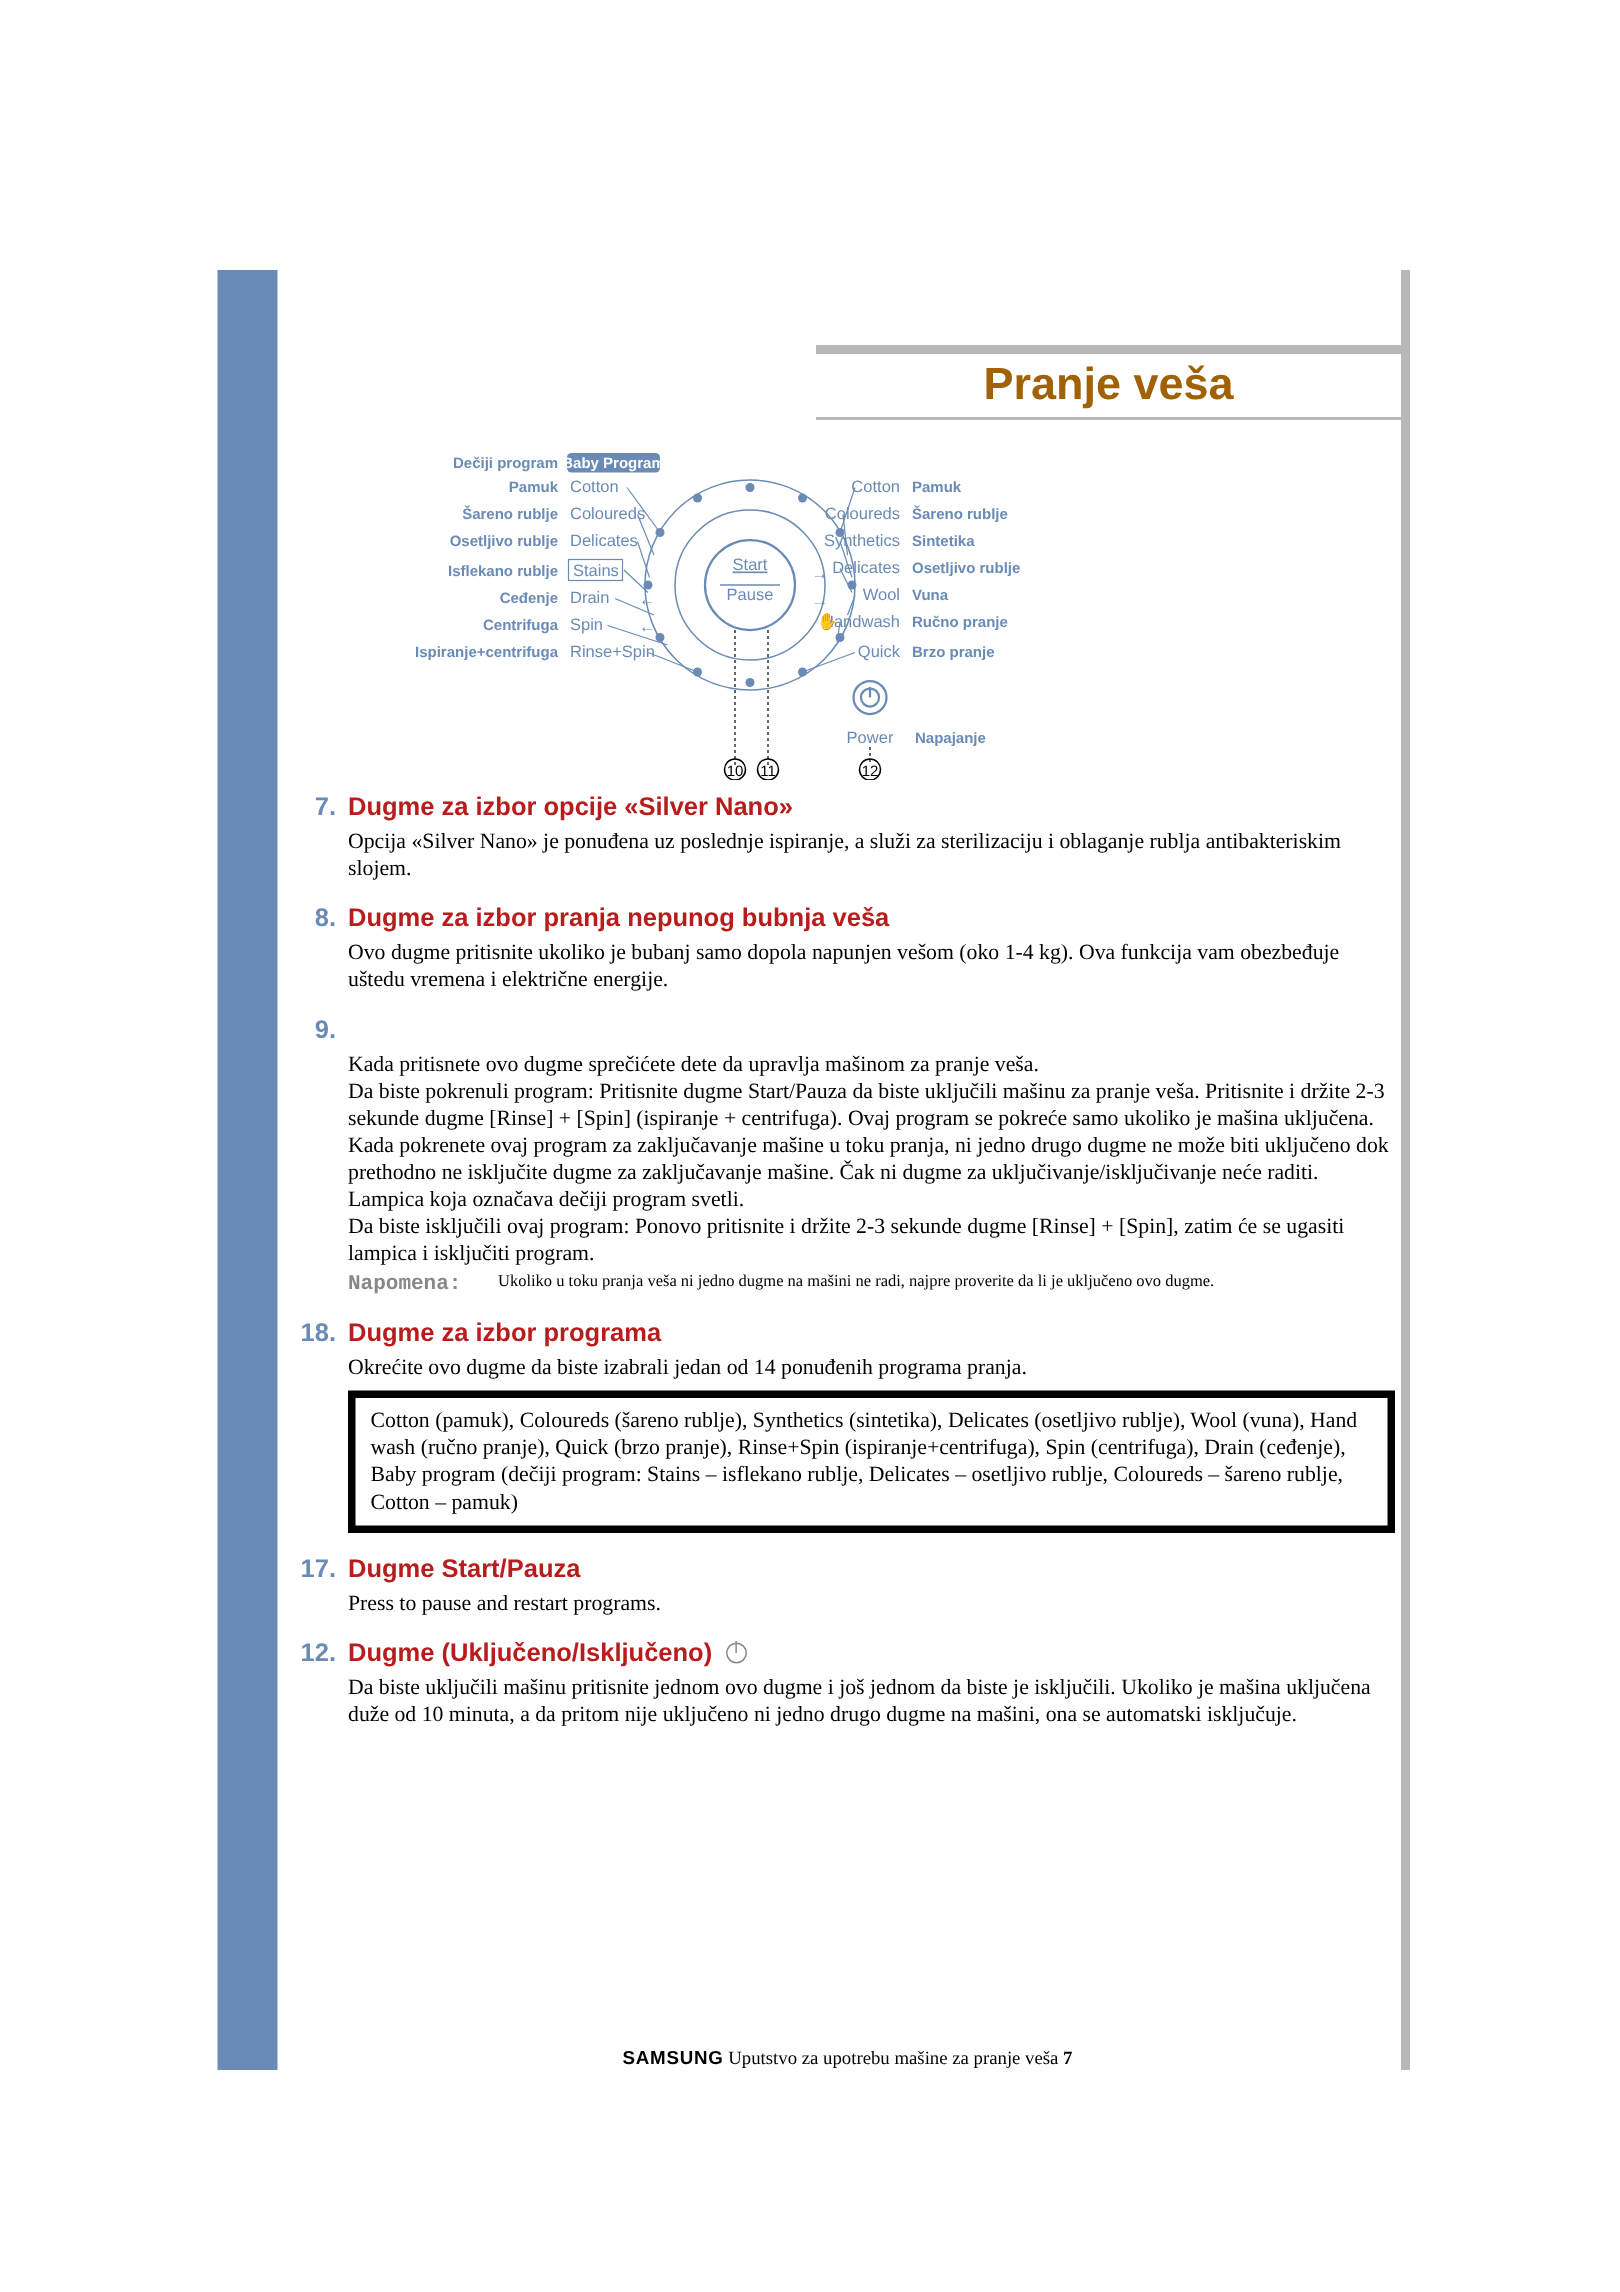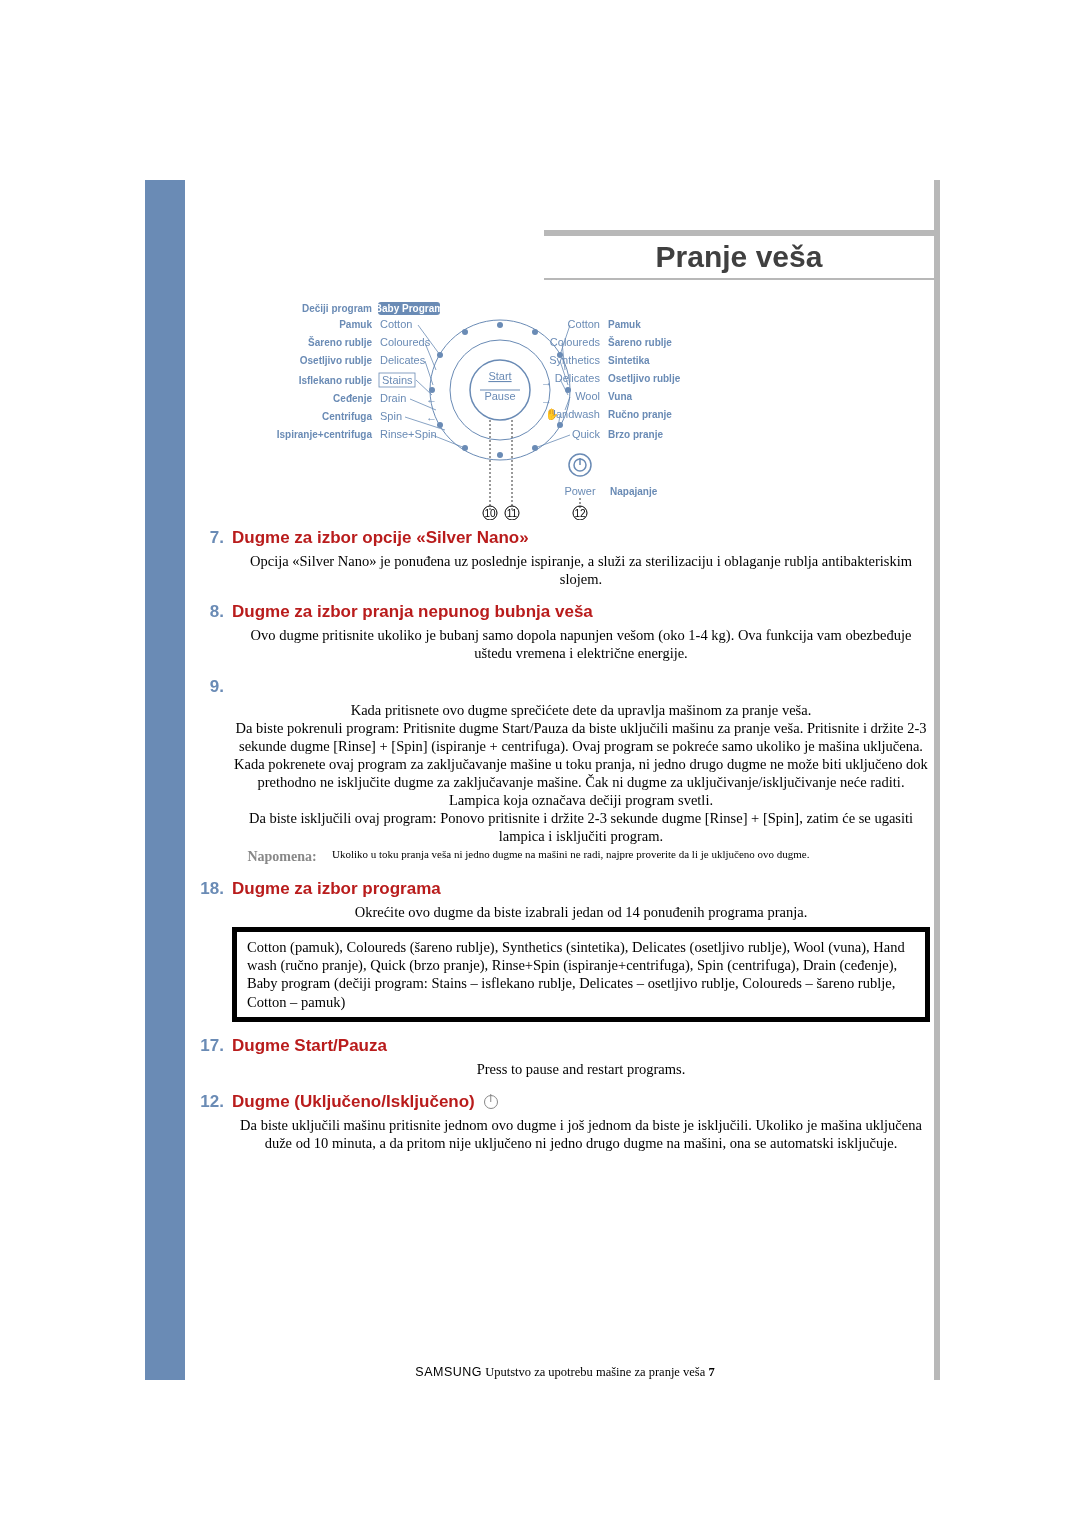--- a/index.html
+++ b/index.html
@@ -39,21 +39,21 @@
     width: 390px;
     height: 50px;
     background: #fff;
     border-top: 6px solid #b8b8b8;
     border-bottom: 2px solid #b8b8b8;
     display: flex;
     align-items: center;
     justify-content: center;
   }
   .header-text {
-    color: #404040;
+    color: #a16207;
     font-size: 30px;
     font-weight: bold;
     font-family: Arial, sans-serif;
   }
   .dial-container {
     position: absolute;
     left: 240px;
     top: 300px;
     width: 560px;
     height: 220px;
@@ -84,29 +84,28 @@
     font-family: Arial, sans-serif;
     font-weight: bold;
     color: #b91c1c;
     font-size: 17px;
   }
   .section-body {
     margin-left: 32px;
     font-size: 14.5px;
     line-height: 1.25;
     color: #000;
-    text-align: center;
   }
   .note-row {
     display: flex;
     margin-top: 2px;
   }
   .note-label {
     color: #888;
-    font-family: Liberation Serif, serif;
+    font-family: Liberation Mono, monospace;
     font-weight: bold;
     font-size: 14px;
     min-width: 100px;
   }
   .note-text {
     font-size: 11px;
     line-height: 1.25;
   }
   .prog-box {
     margin-left: 32px;
@@ -140,21 +139,21 @@
   .footer {
     position: absolute;
     left: 200px;
     bottom: 148px;
     width: 730px;
     text-align: center;
     font-size: 12.5px;
   }
   .footer-brand {
     font-family: Arial, sans-serif;
-    font-weight: normal;
+    font-weight: bold;
     letter-spacing: 0.5px;
   }
   .dial-label { font-family: Arial, sans-serif; font-size: 11px; fill: #6a8bb5; }
   .dial-label-sr { font-family: Arial, sans-serif; font-size: 10px; font-weight: bold; fill: #6a8bb5; }
   .dial-baby { font-family: Arial, sans-serif; font-size: 10px; font-weight: bold; fill: #fff; }
 </style>
 </head>
 <body>
 
 <div class="page">

